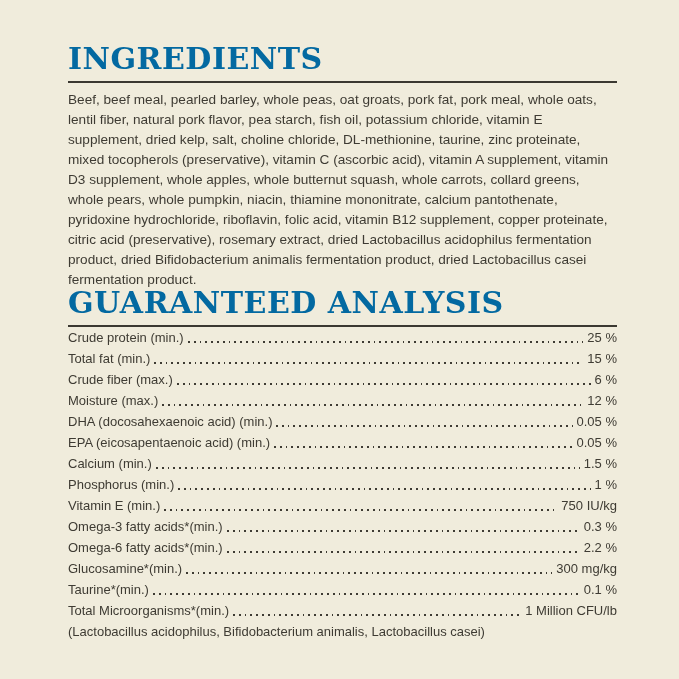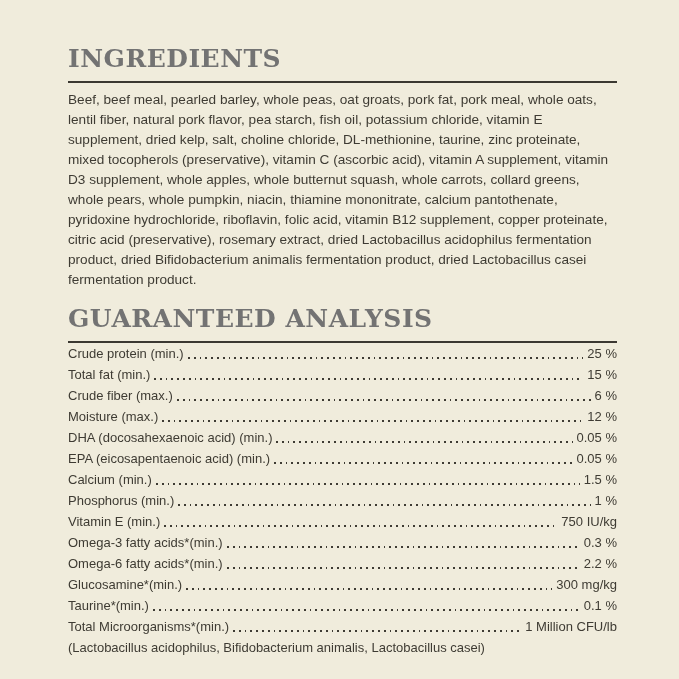--- a/index.html
+++ b/index.html
@@ -7,27 +7,27 @@
     width: 679px; height: 679px;
     background: #F0ECDC;
     font-family: "Liberation Sans", sans-serif;
     color: #3E3B33;
     overflow: hidden;
   }
   .page { padding: 46px 62px 0 68px; }
   .heading {
     font-family: "DejaVu Serif", serif;
     font-weight: bold;
-    font-size: 25px;
+    font-size: 30px;
     line-height: 26px;
     letter-spacing: 0.5px;
-    color: #737373;
+    color: #0369a1;
     margin: 0;
   }
-  .heading.second { margin-top: 16px; }
+  .heading.second { }
   .rule { height: 2px; background: #3B3831; margin-top: 9px; }
   .ingredients-text {
     margin: 7px 0 0 0;
     font-size: 13.6px;
     line-height: 20px;
     text-align: left;
   }
   .table { margin-top: 0; font-size: 13px; }
   .row { display: flex; align-items: flex-end; line-height: 21px; }
   .row .label { white-space: nowrap; }

